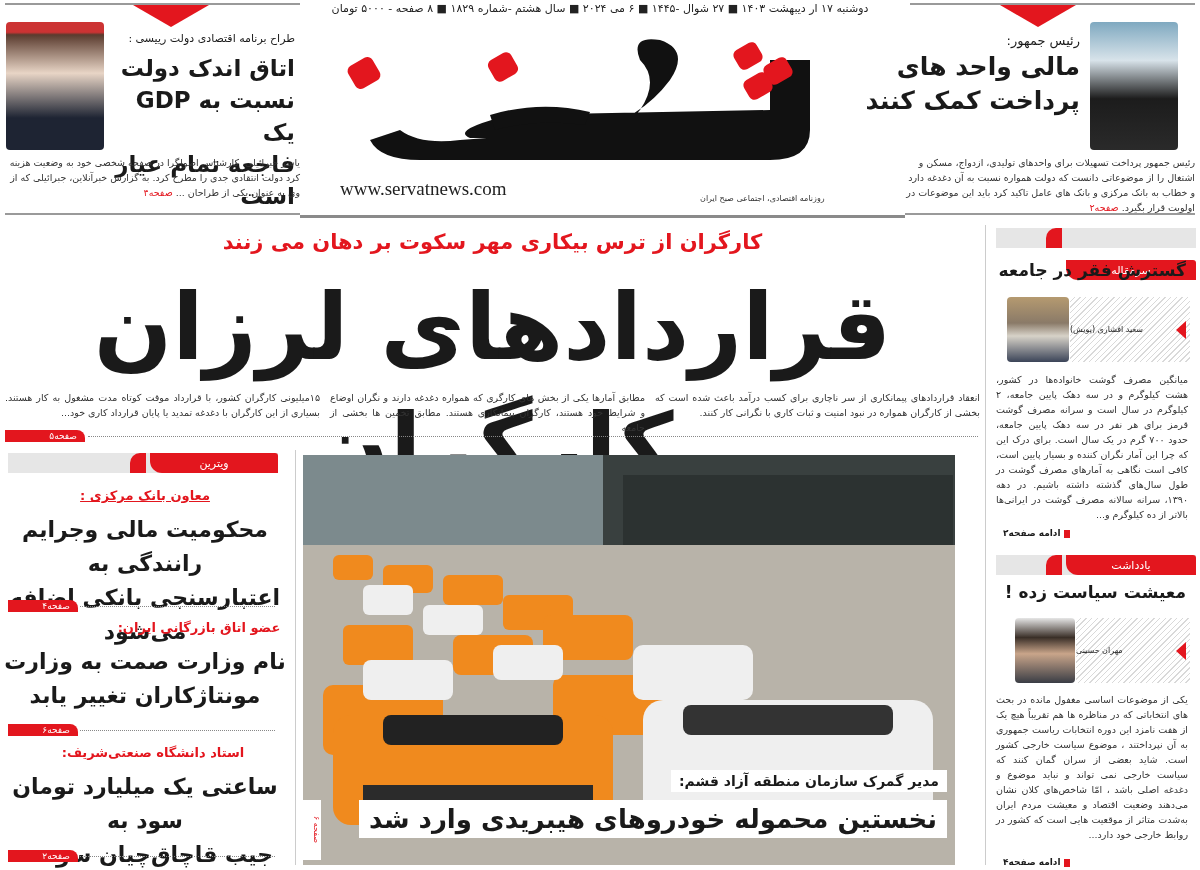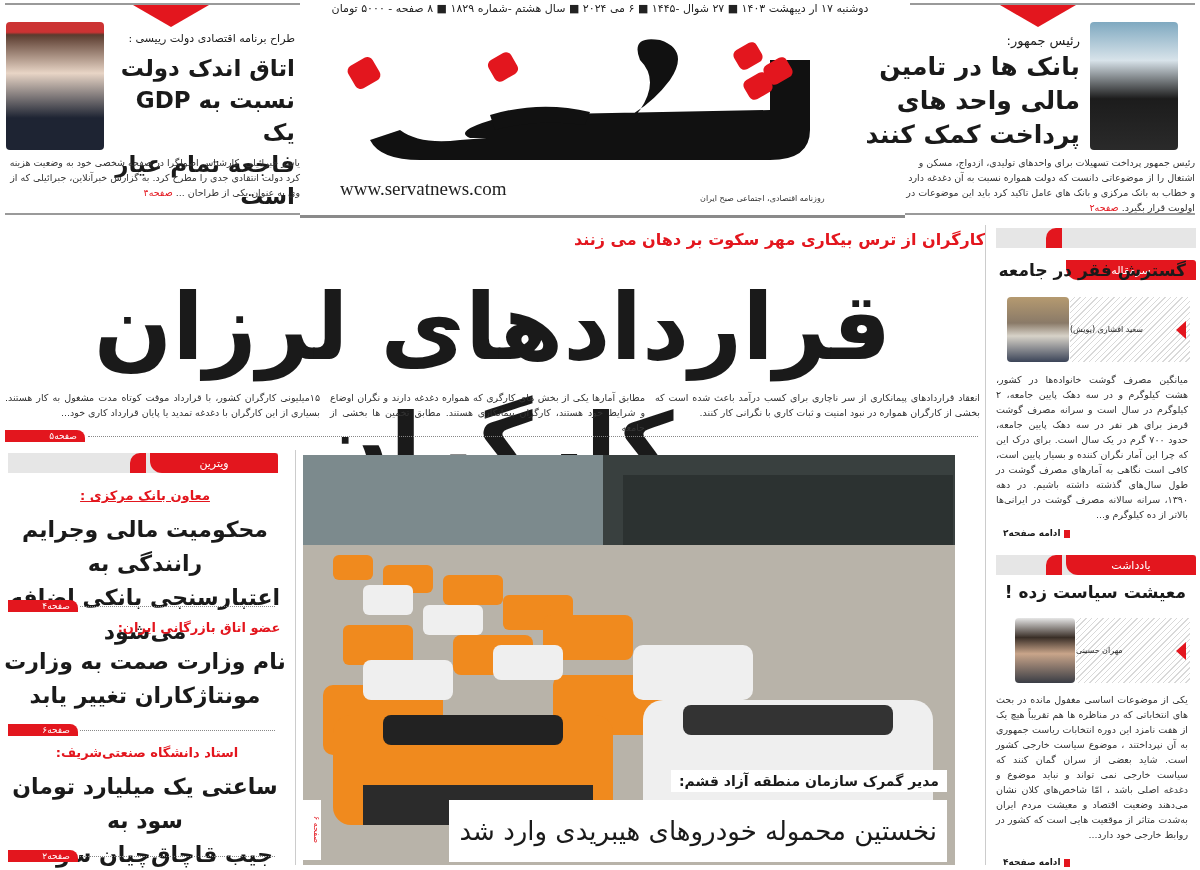--- a/index.html
+++ b/index.html
@@ -18,37 +18,37 @@
   .url { left: 340px; top: 178px; font-family: "Liberation Serif", serif; font-size: 19px; color: #222; }
   .tagline { left: 700px; top: 194px; font-size: 8px; color: #333; direction: rtl; }
 
   
   .kicker { font-size: 13px; font-weight: normal; }
   .big-head { font-size: 25px; font-weight: bold; line-height: 34px; }
   .body-s { font-size: 9.5px; line-height: 15px; color: #333; }
   .photo { background: linear-gradient(135deg,#6d7a86,#c9b8a2 50%,#3a3a3a); border-radius: 4px; }
 
   
-  .subhead { left: 0; top: 230px; width: 985px; text-align: right; font-size: 16px; font-weight: bold; color: #e3161e; direction: rtl; }
+  .subhead { left: 0; top: 230px; width: 985px; text-align: center; font-size: 21px; font-weight: bold; color: #e3161e; direction: rtl; }
   .headline { left: 0; top: 268px; width: 985px; text-align: center; font-size: 92px; font-weight: bold; line-height: 120px; direction: rtl; letter-spacing: -1px; }
   .lead-col { font-size: 9.5px; line-height: 15px; color: #333; direction: rtl; text-align: justify; }
 
   
   .sec-tab { height: 20px; background: #e3161e; color: #fff; font-size: 11px; display: flex; align-items: center; justify-content: center; border-radius: 0 3px 0 12px; }
   .sec-bar { height: 20px; background: #e6e6e6; }
   .page-tag { height: 12px; background: #e3161e; color: #fff; font-size: 9px; line-height: 12px; padding: 0 8px; border-radius: 0 8px 0 0; direction: rtl; }
   .dotline { border-top: 1px dotted #888; height: 0; }
 
   .left-head { font-size: 22px; font-weight: bold; line-height: 34px; text-align: center; direction: rtl; }
   .left-kicker { font-size: 13px; font-weight: bold; color: #e3161e; text-align: center; direction: rtl; }
 
   
   .carphoto { left: 303px; top: 455px; width: 652px; height: 410px; overflow: hidden; background: linear-gradient(180deg,#8b8f8e 0%,#5a6163 25%,#aaa9a4 45%,#c8c4bc 100%); }
   .caption-k { background: #fff; font-size: 14px; font-weight: bold; padding: 3px 8px; direction: rtl; }
-  .caption-h { background: #fff; font-size: 26px; font-weight: normal; padding: 16px 10px; direction: rtl; }
+  .caption-h { background: #fff; font-size: 26px; font-weight: bold; padding: 4px 10px; direction: rtl; }
   .col-divider { position: absolute; width: 1px; background: #ccc; }
   .author-strip { background: repeating-linear-gradient(135deg,#fff 0 3px,#d9d9d9 3px 4px); font-size: 8px; display: flex; align-items: center; justify-content: flex-end; padding-right: 20px; direction: rtl; }
   .author-arrow { width: 0; height: 0; border-top: 9px solid transparent; border-bottom: 9px solid transparent; border-right: 10px solid #e3161e; position: absolute; right: 4px; }
   .cont { font-size: 9px; font-weight: bold; direction: rtl; }
   .cont::before { content: ""; display: inline-block; width: 6px; height: 8px; background: #e3161e; margin-left: 3px; vertical-align: middle; }
 </style>
 </head>
 <body>
 
 <div class="abs dateline">دوشنبه ۱۷ ار دیبهشت ۱۴۰۳ ■ ۲۷ شوال -۱۴۴۵ ■ ۶ می ۲۰۲۴ ■ سال هشتم -شماره ۱۸۲۹ ■ ۸ صفحه - ۵۰۰۰ تومان</div>
@@ -65,21 +65,20 @@
 <div class="abs url">www.servatnews.com</div>
 <div class="abs tagline">روزنامه اقتصادی، اجتماعی صبح ایران</div>
 
 <div class="hr" style="top:3px;left:910px;width:285px;"></div>
 <div class="hr" style="top:3px;left:5px;width:295px;"></div>
 
 <div class="red-tri" style="left:1000px;top:5px;"></div>
 <div class="abs photo" style="left:1090px;top:22px;width:88px;height:128px;background:linear-gradient(180deg,#7fa9c0 0%,#d8e3ea 30%,#1c1c1c 60%,#2a2a2a 100%);"></div>
 <div class="abs rtl kicker" style="right:120px;top:33px;width:200px;">رئیس جمهور:</div>
 <div class="abs rtl big-head" style="right:120px;top:50px;width:220px;">
-  <div>بانک ها در تامین</div>
   <div>مالی واحد های</div>
   <div>پرداخت کمک کنند</div>
 </div>
 <div class="abs rtl body-s" style="left:905px;top:155px;width:290px;">
   <span>رئیس جمهور پرداخت تسهیلات برای واحدهای تولیدی، ازدواج، مسکن و اشتغال را از موضوعاتی دانست که دولت همواره نسبت به آن دغدغه دارد و خطاب به بانک مرکزی و بانک های عامل تاکید کرد باید این موضوعات در اولویت قرار بگیرد.</span>
   <span class="red">صفحه۲</span>
 </div>
 <div class="hr" style="top:213px;left:905px;width:290px;"></div>
 
 <div class="red-tri" style="left:133px;top:5px;"></div>
@@ -120,21 +119,21 @@
 <div class="abs dotline" style="left:80px;top:606px;width:195px;"></div>
 
 <div class="abs left-kicker" style="left:8px;top:620px;width:290px;margin-left:46px;">عضو اتاق بازرگانی ایران:</div>
 <div class="abs left-head" style="left:0;top:645px;width:290px;">
   <div>نام وزارت صمت به وزارت</div>
   <div>مونتاژکاران تغییر یابد</div>
 </div>
 <div class="abs page-tag" style="left:8px;top:724px;width:70px;">صفحه۶</div>
 <div class="abs dotline" style="left:80px;top:730px;width:195px;"></div>
 
-<div class="abs left-kicker" style="left:2px;top:745px;width:290px;text-align:center;">استاد دانشگاه صنعتی‌شریف:</div>
+<div class="abs left-kicker" style="left:8px;top:745px;width:290px;text-align:center;">استاد دانشگاه صنعتی‌شریف:</div>
 <div class="abs left-head" style="left:0;top:770px;width:290px;">
   <div>ساعتی یک میلیارد تومان سود به</div>
   <div>جیب قاچاق‌چیان سوخت می‌رود</div>
 </div>
 <div class="abs page-tag" style="left:8px;top:850px;width:70px;">صفحه۲</div>
 <div class="abs dotline" style="left:80px;top:856px;width:195px;"></div>
 
 <div class="col-divider" style="left:295px;top:450px;height:415px;"></div>
 
 <div class="abs carphoto">

